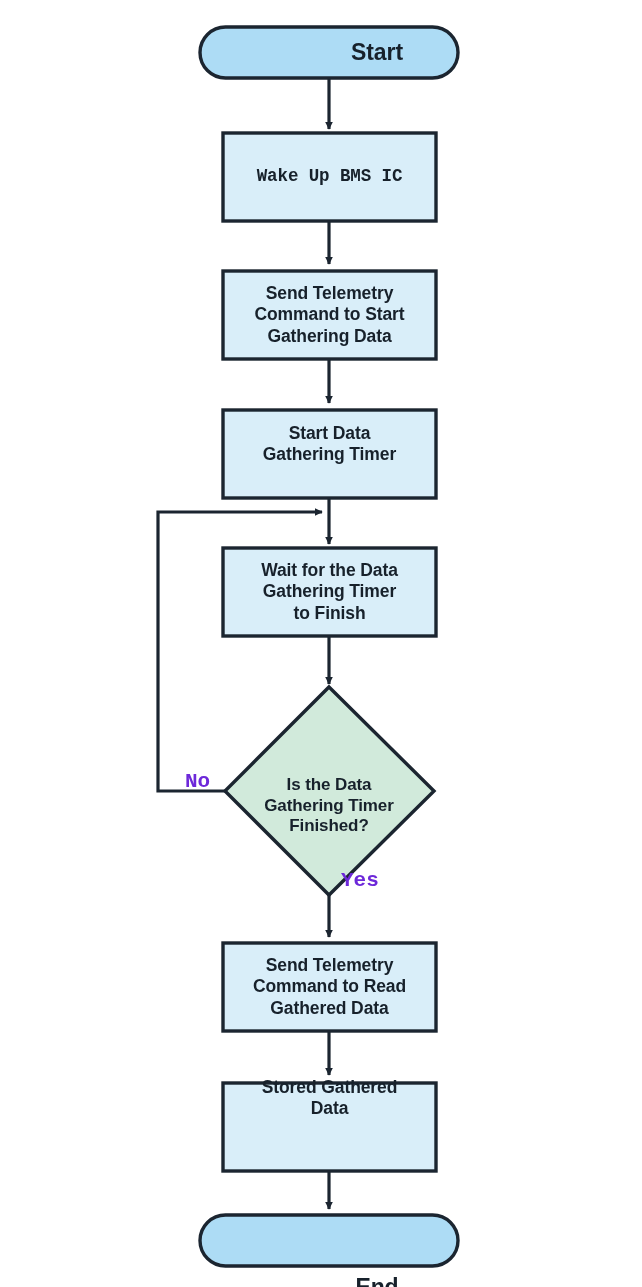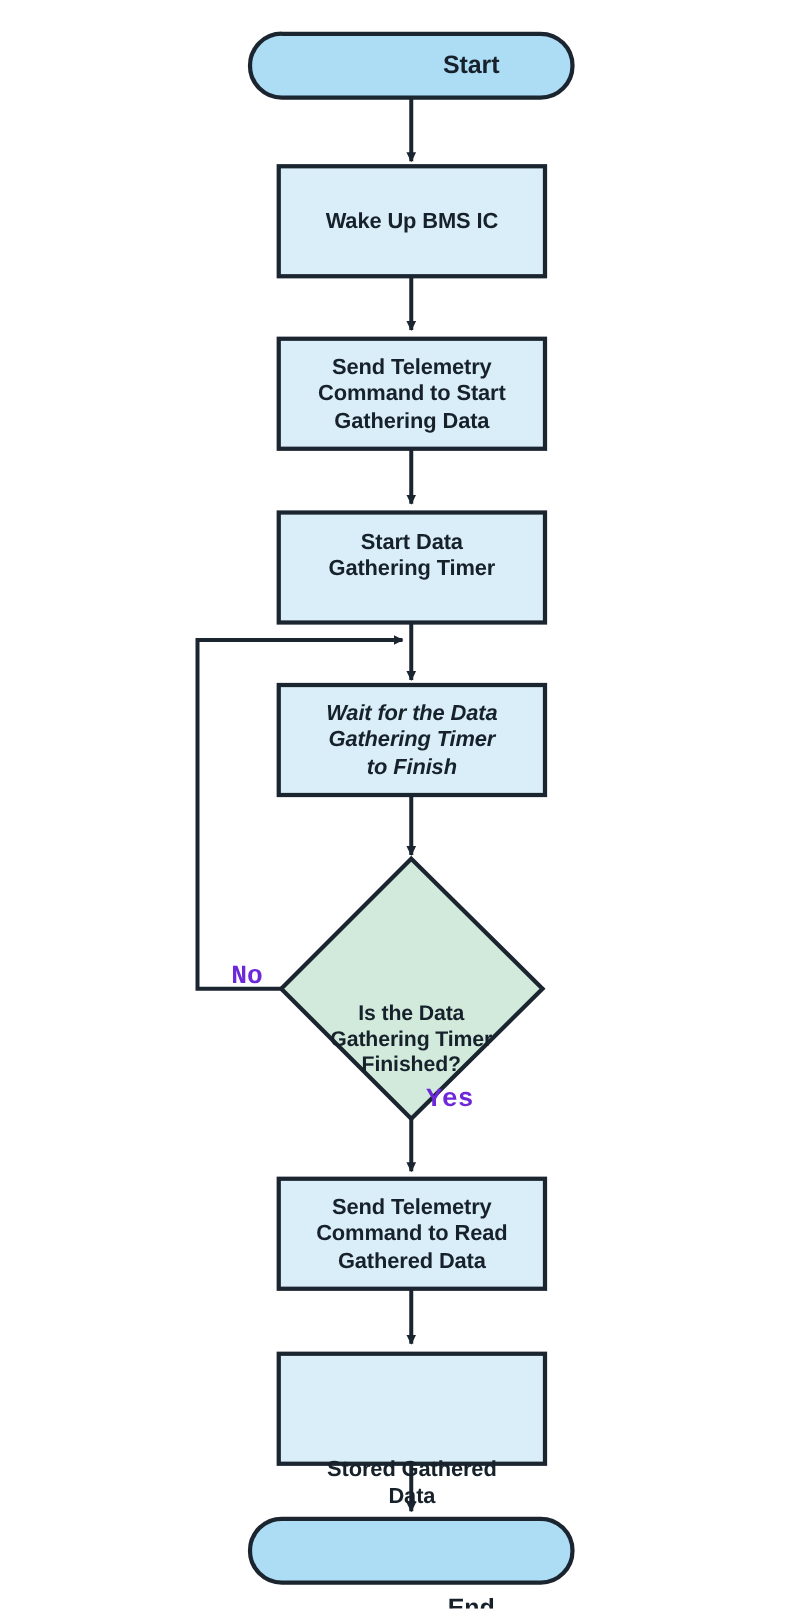--- a/index.html
+++ b/index.html
@@ -29,21 +29,21 @@
     justify-content: center;
     text-align: center;
     font-weight: bold;
     color: #17212b;
     letter-spacing: -0.1px;
     line-height: 1.22;
     pointer-events: none;
     white-space: pre-line;
   }
   .terminal-label {
-    font-size: 20px;
+    font-size: 23px;
     padding-left: 48px;
   }
   .process-label {
     font-size: 17.5px;
   }
   .decision-label {
     font-size: 17px;
   }
   .edge-label {
     position: absolute;
@@ -103,42 +103,42 @@
 
     <rect x="223" y="943" width="213" height="88" fill="#D9EEF9" stroke="#1b2530" stroke-width="3.4"></rect>
 
     <rect x="223" y="1083" width="213" height="88" fill="#D9EEF9" stroke="#1b2530" stroke-width="3.4"></rect>
 
     <rect x="200" y="1215" width="258" height="51" rx="25.5" ry="25.5" fill="#ADDCF5" stroke="#1b2530" stroke-width="3.4"></rect>
   </svg>
 
   <div class="node-label terminal-label" style="left:200px; top:27px; width:258px; height:51px;">Start</div>
 
-  <div class="node-label process-label" style="left:223px; top:133px; width:213px; height:88px;">Wake Up BMS IC</div>
+  <div class="node-label process-label" style="left:223px; top:133px; width:213px; height:88px;font-family:Liberation Mono, monospace;">Wake Up BMS IC</div>
 
   <div class="node-label process-label" style="left:223px; top:271px; width:213px; height:88px;">Send Telemetry
 Command to Start
 Gathering Data</div>
 
   <div class="node-label process-label" style="left:223px; top:410px; width:213px; height:68px;">Start Data
 Gathering Timer</div>
 
-  <div class="node-label process-label" style="left:223px; top:548px; width:213px; height:88px;font-style:italic;">Wait for the Data
+  <div class="node-label process-label" style="left:223px; top:548px; width:213px; height:88px;">Wait for the Data
 Gathering Timer
 to Finish</div>
 
-  <div class="node-label decision-label" style="left:233px; top:782px; width:192px; height:100px;">Is the Data
+  <div class="node-label decision-label" style="left:233px; top:756px; width:192px; height:100px;">Is the Data
 Gathering Timer
 Finished?</div>
 
   <div class="node-label process-label" style="left:223px; top:943px; width:213px; height:88px;">Send Telemetry
 Command to Read
 Gathered Data</div>
 
-  <div class="node-label process-label" style="left:223px; top:1142px; width:213px; height:88px;">Stored Gathered
+  <div class="node-label process-label" style="left:223px; top:1054px; width:213px; height:88px;">Stored Gathered
 Data</div>
 
   <div class="node-label terminal-label" style="left:200px; top:1262px; width:258px; height:51px;">End</div>
 
   <div class="edge-label" style="left:185px; top:770px;">No</div>
 
   <div class="edge-label" style="left:341px; top:869px;">Yes</div>
 
 </div>
 

